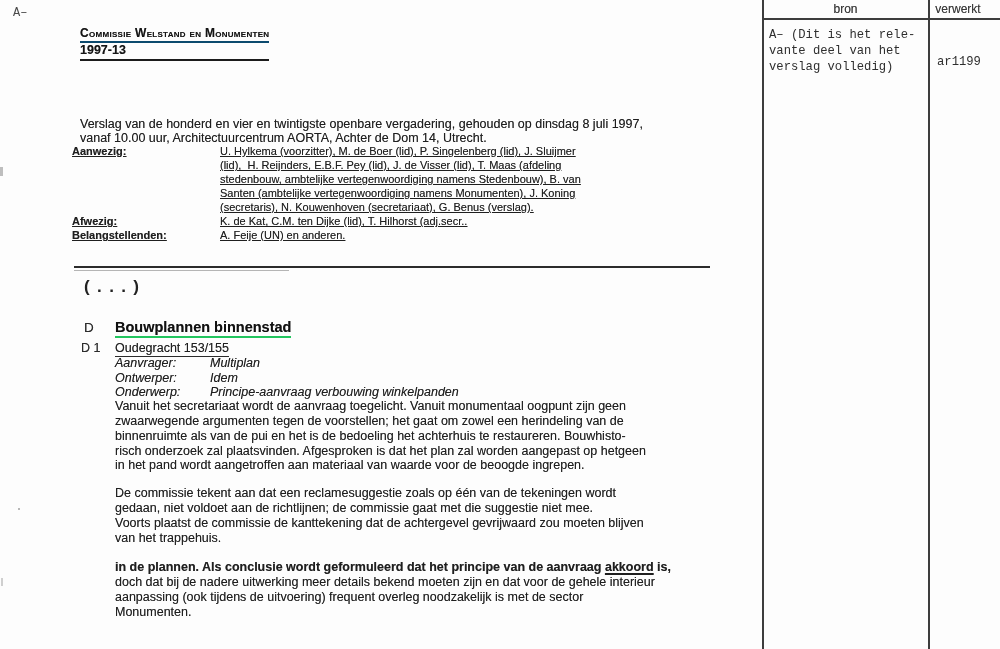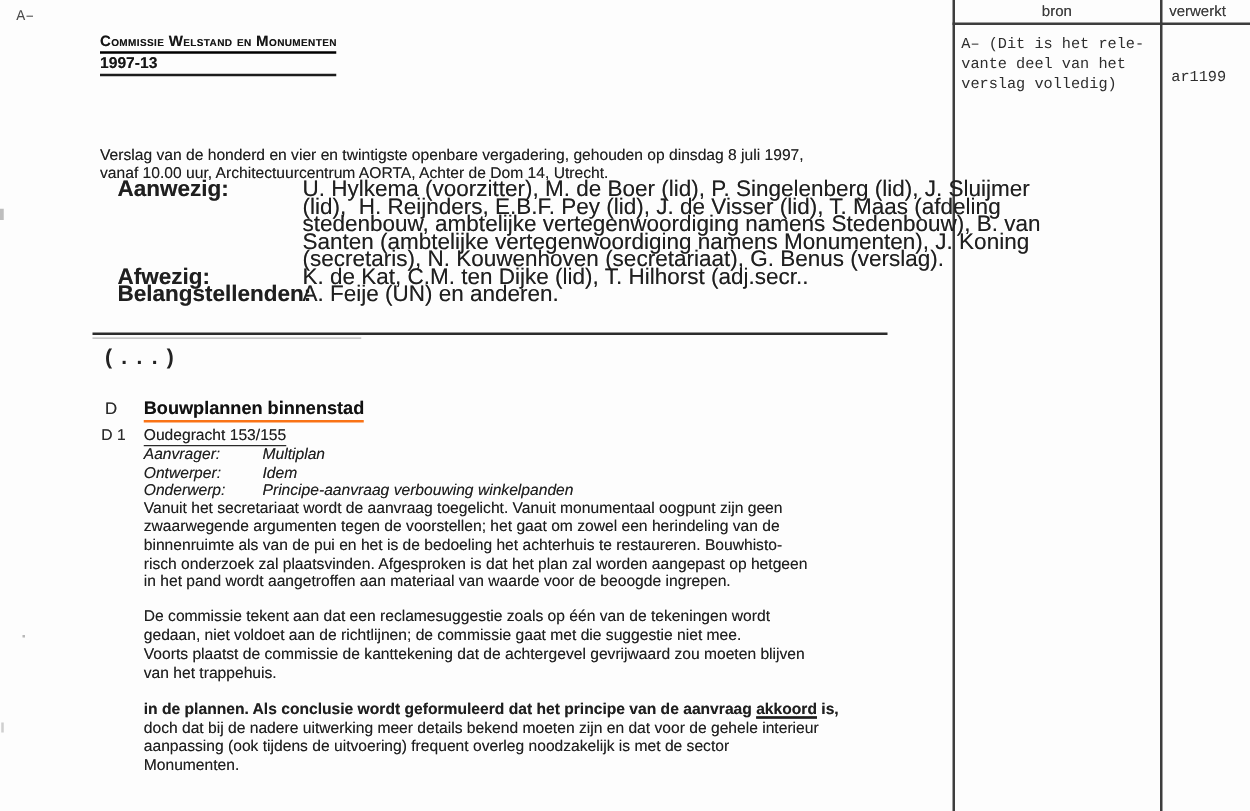--- a/index.html
+++ b/index.html
@@ -23,48 +23,48 @@
   .verwerkt-value{position:absolute;left:937px;top:55px;font-size:12.2px;color:#2e2e2e;}
 
   
   .margin-mark{position:absolute;left:13px;top:6px;font-size:12px;color:#4a4a4a;}
   .artifact{position:absolute;background:#8a8a8a;}
 
   
   .header-block{position:absolute;left:80px;top:27px;display:inline-block;}
   .doc-title{
     font-size:12px;font-weight:bold;font-variant:small-caps;letter-spacing:.3px;
-    color:#151515;padding-bottom:1px;border-bottom:2px solid #000000;line-height:13px;
+    color:#151515;padding-bottom:1px;border-bottom:2px solid #0c4a6e;line-height:13px;
   }
   .doc-number{
     font-size:12.5px;font-weight:bold;color:#151515;line-height:13px;
     padding:1px 0 2px 0;border-bottom:2px solid #1c1c1c;
   }
 
   
   .intro{position:absolute;left:80px;top:85px;font-size:12.5px;margin-top:32px;}
   .intro .tline{line-height:14.4px;}
 
   
-  .attendance{position:absolute;left:94px;top:144px;font-size:18px;}
+  .attendance{position:absolute;left:72px;top:144px;font-size:11px;text-decoration:underline;}
   .att-row{display:flex;}
   .att-label{width:148px;font-weight:bold;line-height:14px;flex:none;}
   .att-lines .tline{line-height:14px;}
 
   
   .divider{position:absolute;left:74px;top:266px;width:636px;height:2px;background:#2c2c2c;}
   .divider-faint{position:absolute;left:74px;top:270px;width:215px;height:1px;background:#b5b5b5;}
 
   
   .ellipsis{position:absolute;left:82px;top:278px;font-size:17px;font-weight:bold;letter-spacing:2px;color:#222;}
 
   
   .sec-head{position:absolute;left:84px;top:319px;font-size:13px;}
   .sec-letter{display:inline-block;width:31px;color:#2b2b2b;font-size:13.5px;}
-  .sec-title{font-size:14.5px;font-weight:bold;color:#111;padding-bottom:1px;border-bottom:2px solid #f97316;}
+  .sec-title{font-size:14.5px;font-weight:bold;color:#111;padding-bottom:1px;border-bottom:2px solid #22c55e;}
   .item-head{position:absolute;left:81px;top:341px;font-size:12.5px;}
   .item-num{display:inline-block;width:34px;color:#2b2b2b;}
   .item-title{padding-bottom:1px;border-bottom:1.5px solid #2a2a2a;}
 
   .kv-block{position:absolute;left:115px;top:356px;font-size:12.5px;}
   .kv-row{display:flex;line-height:14.5px;font-style:italic;}
   .kv-label{width:95px;flex:none;}
 
   .para{position:absolute;left:115px;font-size:12.5px;}
   .para .tline{line-height:14.85px;}

